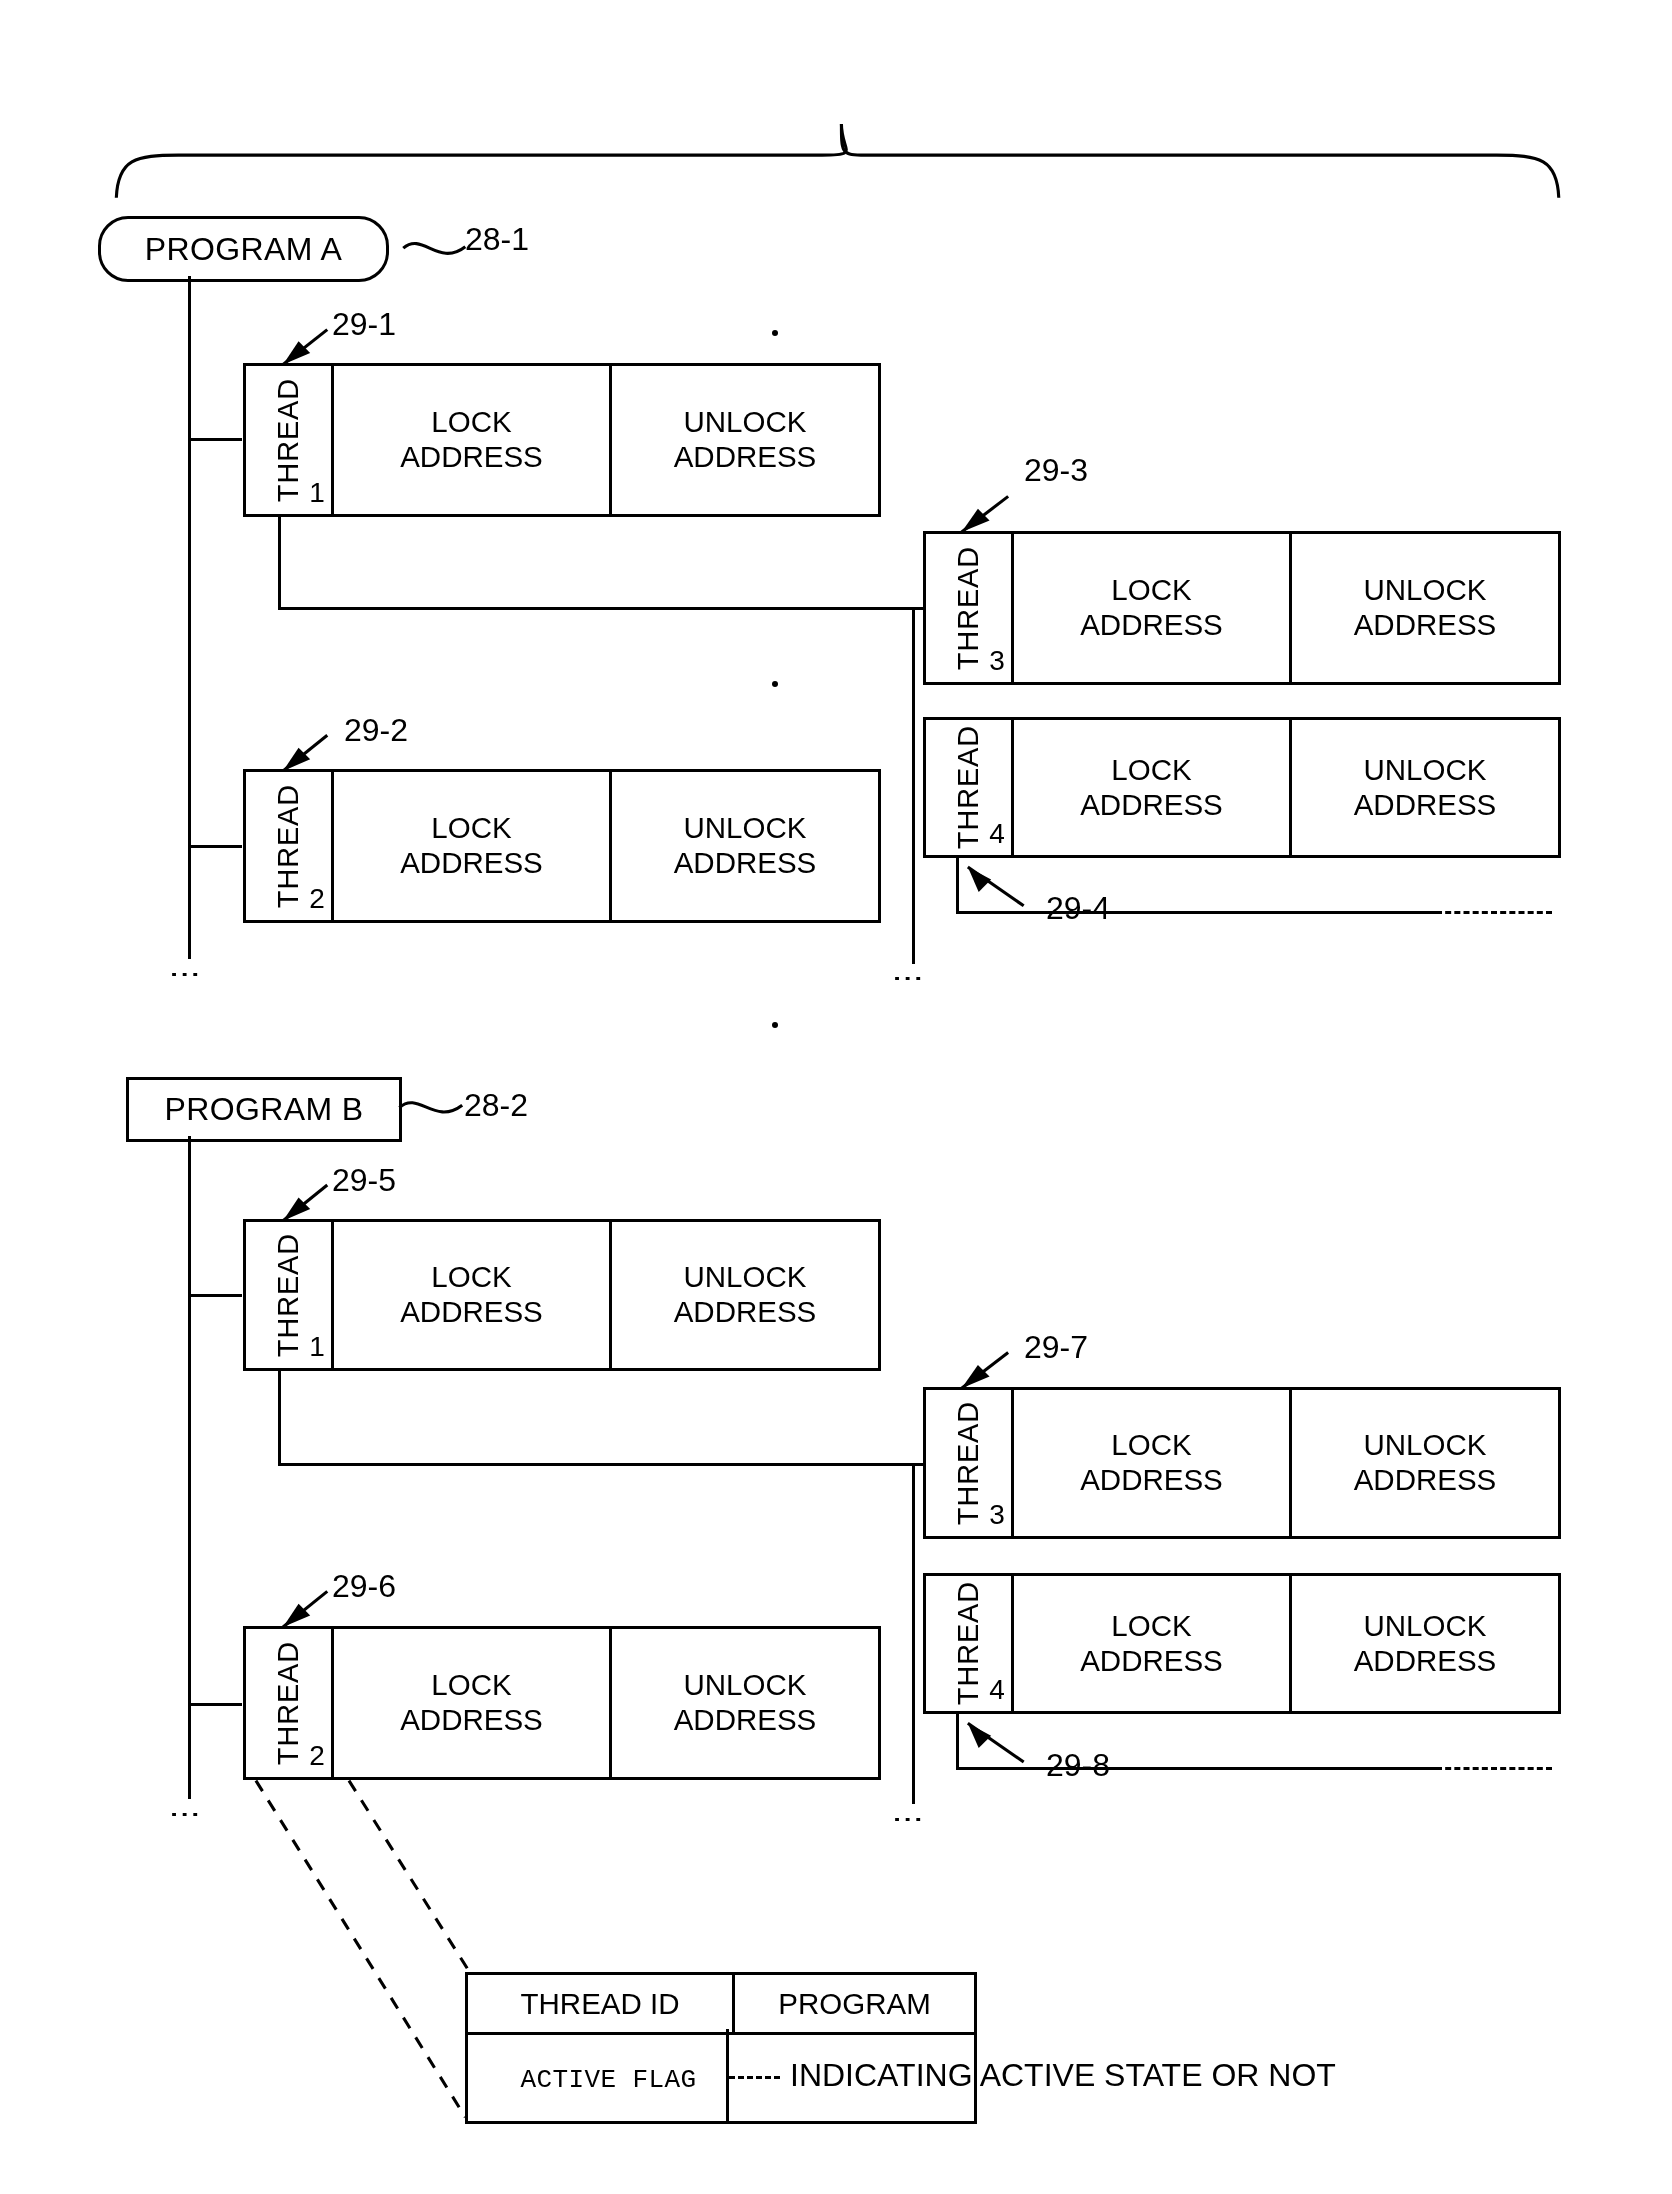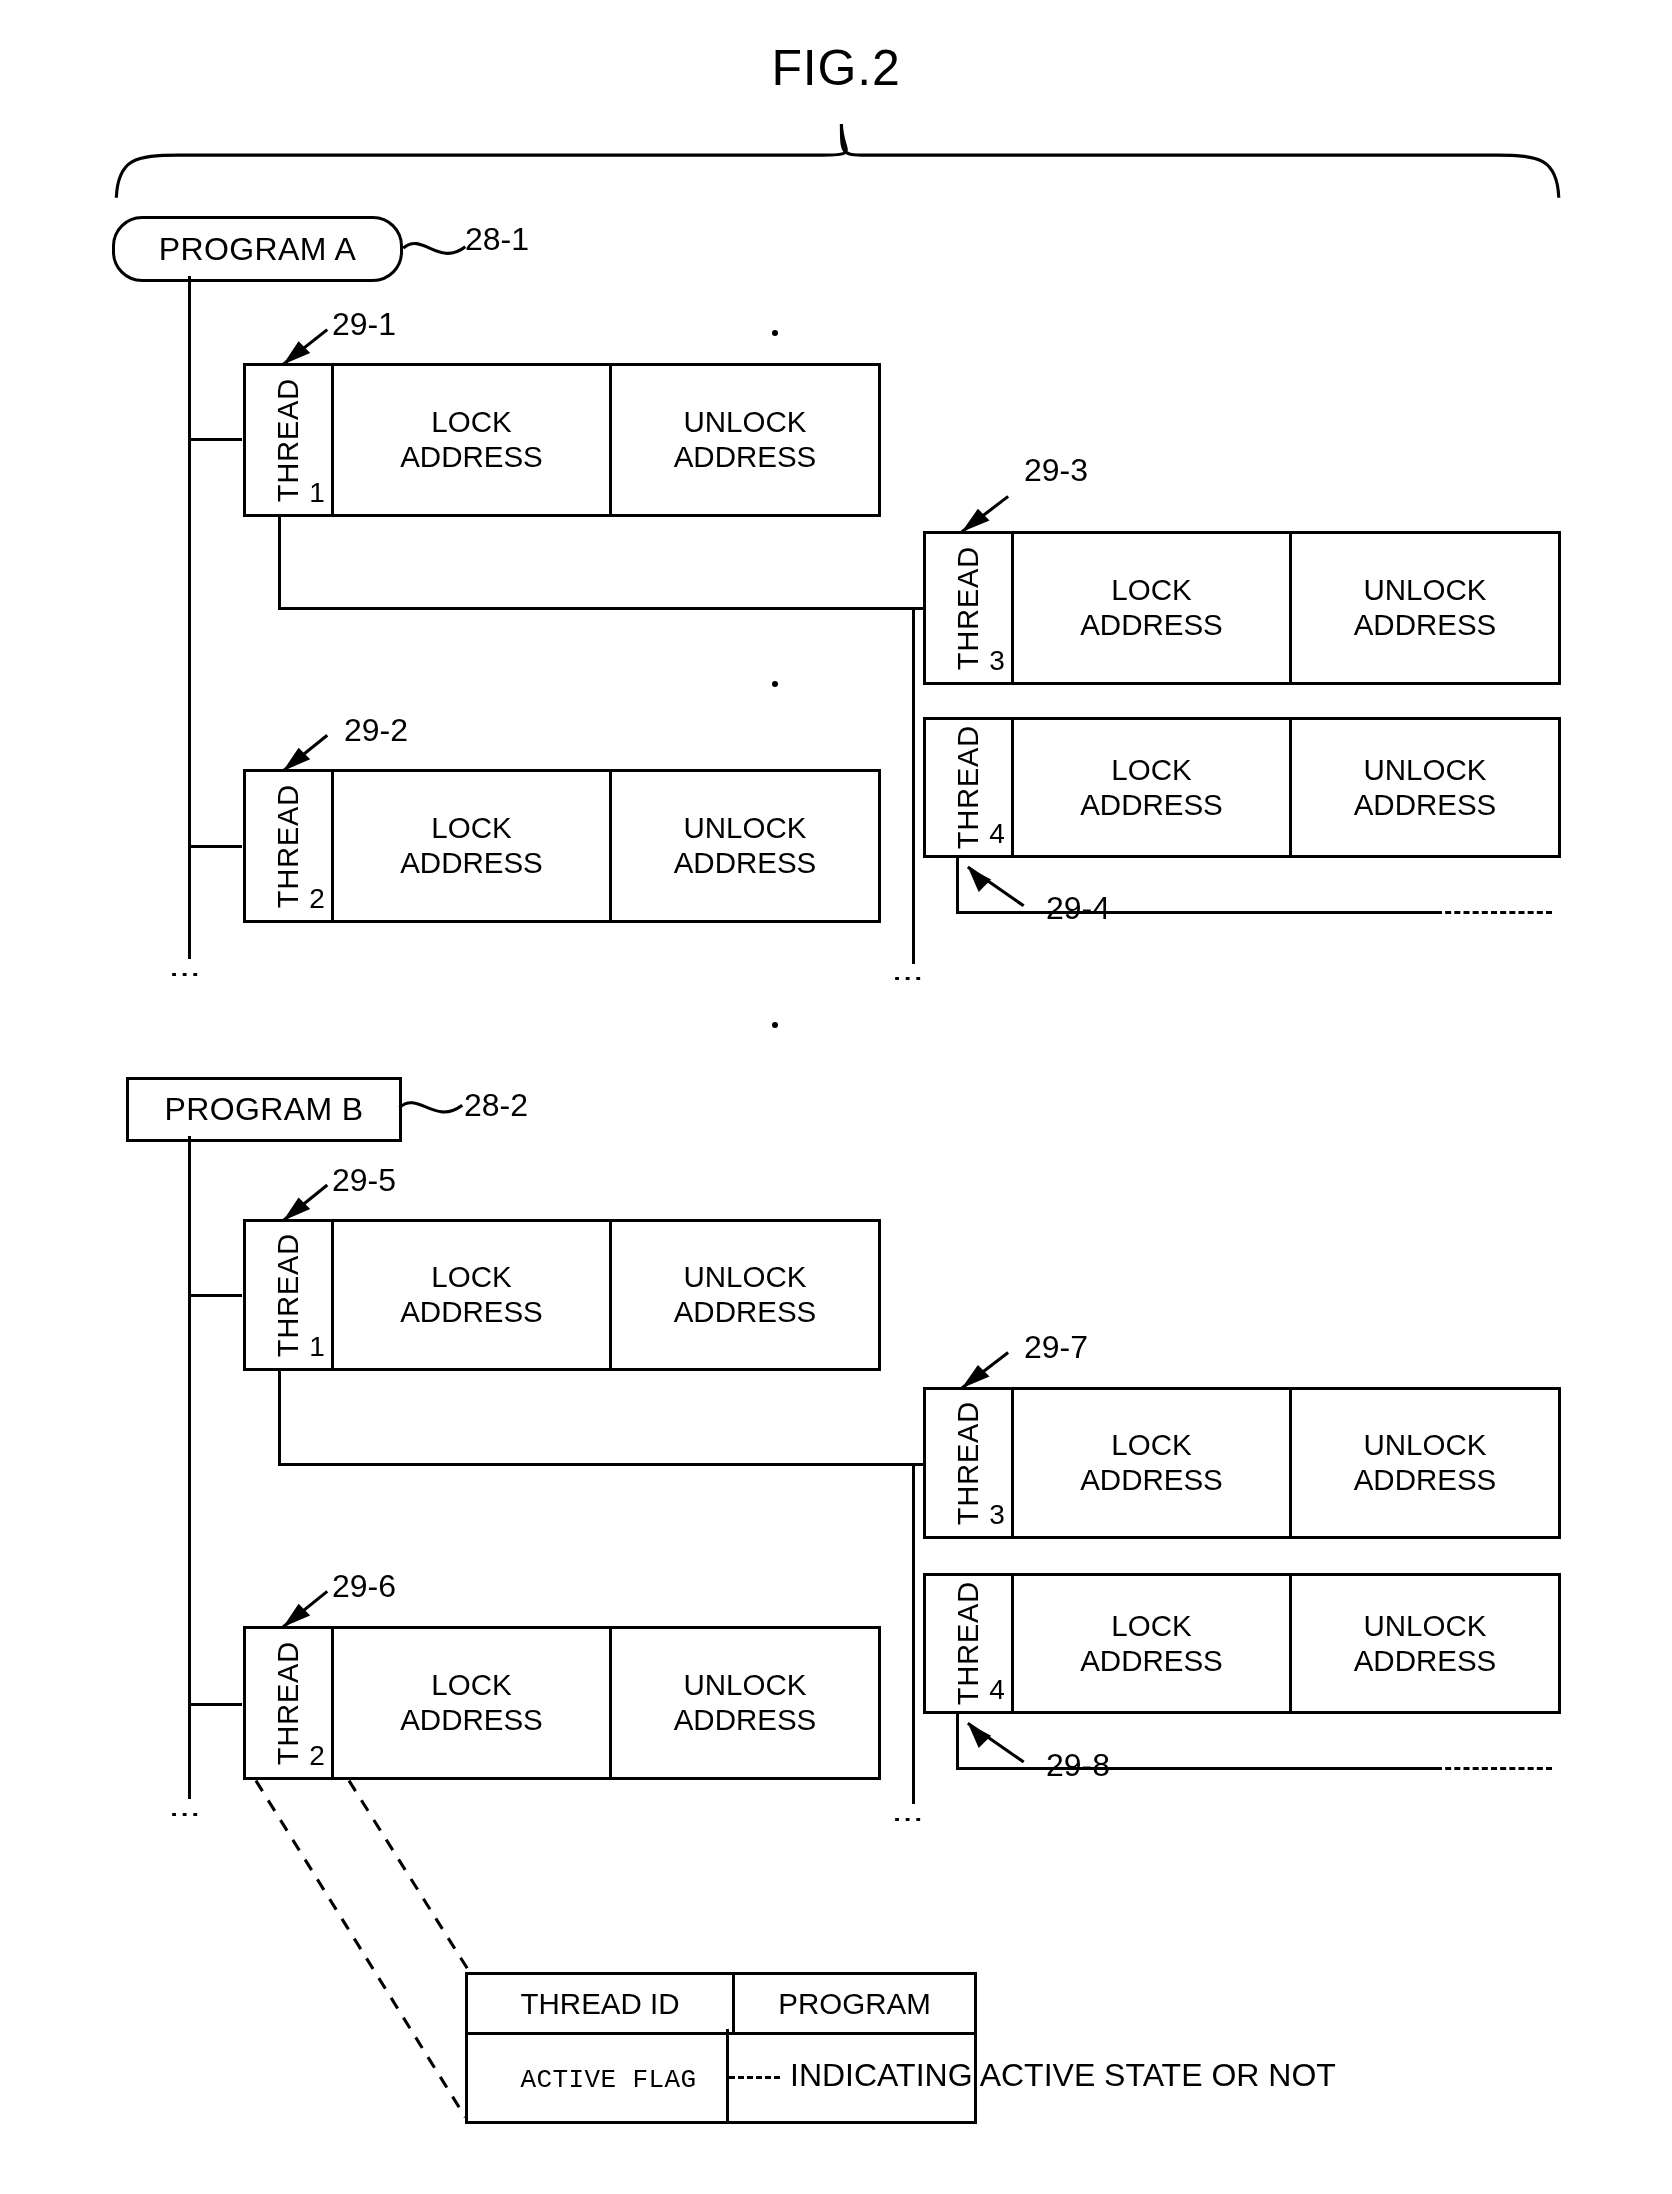--- a/index.html
+++ b/index.html
@@ -134,28 +134,27 @@
     writing-mode: vertical-rl;
     letter-spacing: 4.7px;
   }
   svg.ov { position: absolute; left: 0; top: 0; overflow: visible; }
 </style>
 </head>
 <body>
 
 <div id="page">
 
-  <div class="fig-title">FIG.2</div>
 
   <svg class="ov" width="1672" height="2194" viewBox="0 0 2156 2829">
     <path d="M 150 255 C 152 205, 175 200, 230 200 L 1060 200 C 1110 200, 1085 195, 1085 160" fill="none" stroke="#000" stroke-width="4"></path>
     <path d="M 2010 255 C 2008 205, 1985 200, 1930 200 L 1110 200 C 1085 200, 1085 195, 1085 160" fill="none" stroke="#000" stroke-width="4"></path>
   </svg>
 
-  <div class="prog-box" style="left:112px; top:216px; width:285px; height:60px;border-radius:30px;">
+  <div class="prog-box" style="left:98px; top:216px; width:285px; height:60px;border-radius:30px;">
     <span>PROGRAM A</span>
   </div>
 
   <svg class="ov" width="1672" height="2194" viewBox="0 0 2156 2829">
     <path d="M 520 320 C 545 298, 565 345, 600 318" fill="none" stroke="#000" stroke-width="4"></path>
   </svg>
   <div class="ref" style="left:465px; top:221px;">28-1</div>
 
   <div class="vline" style="left:188px; top:276px; height:683px;"></div>
   <div class="vdots" style="left:177px; top:959px;">⋮</div>

